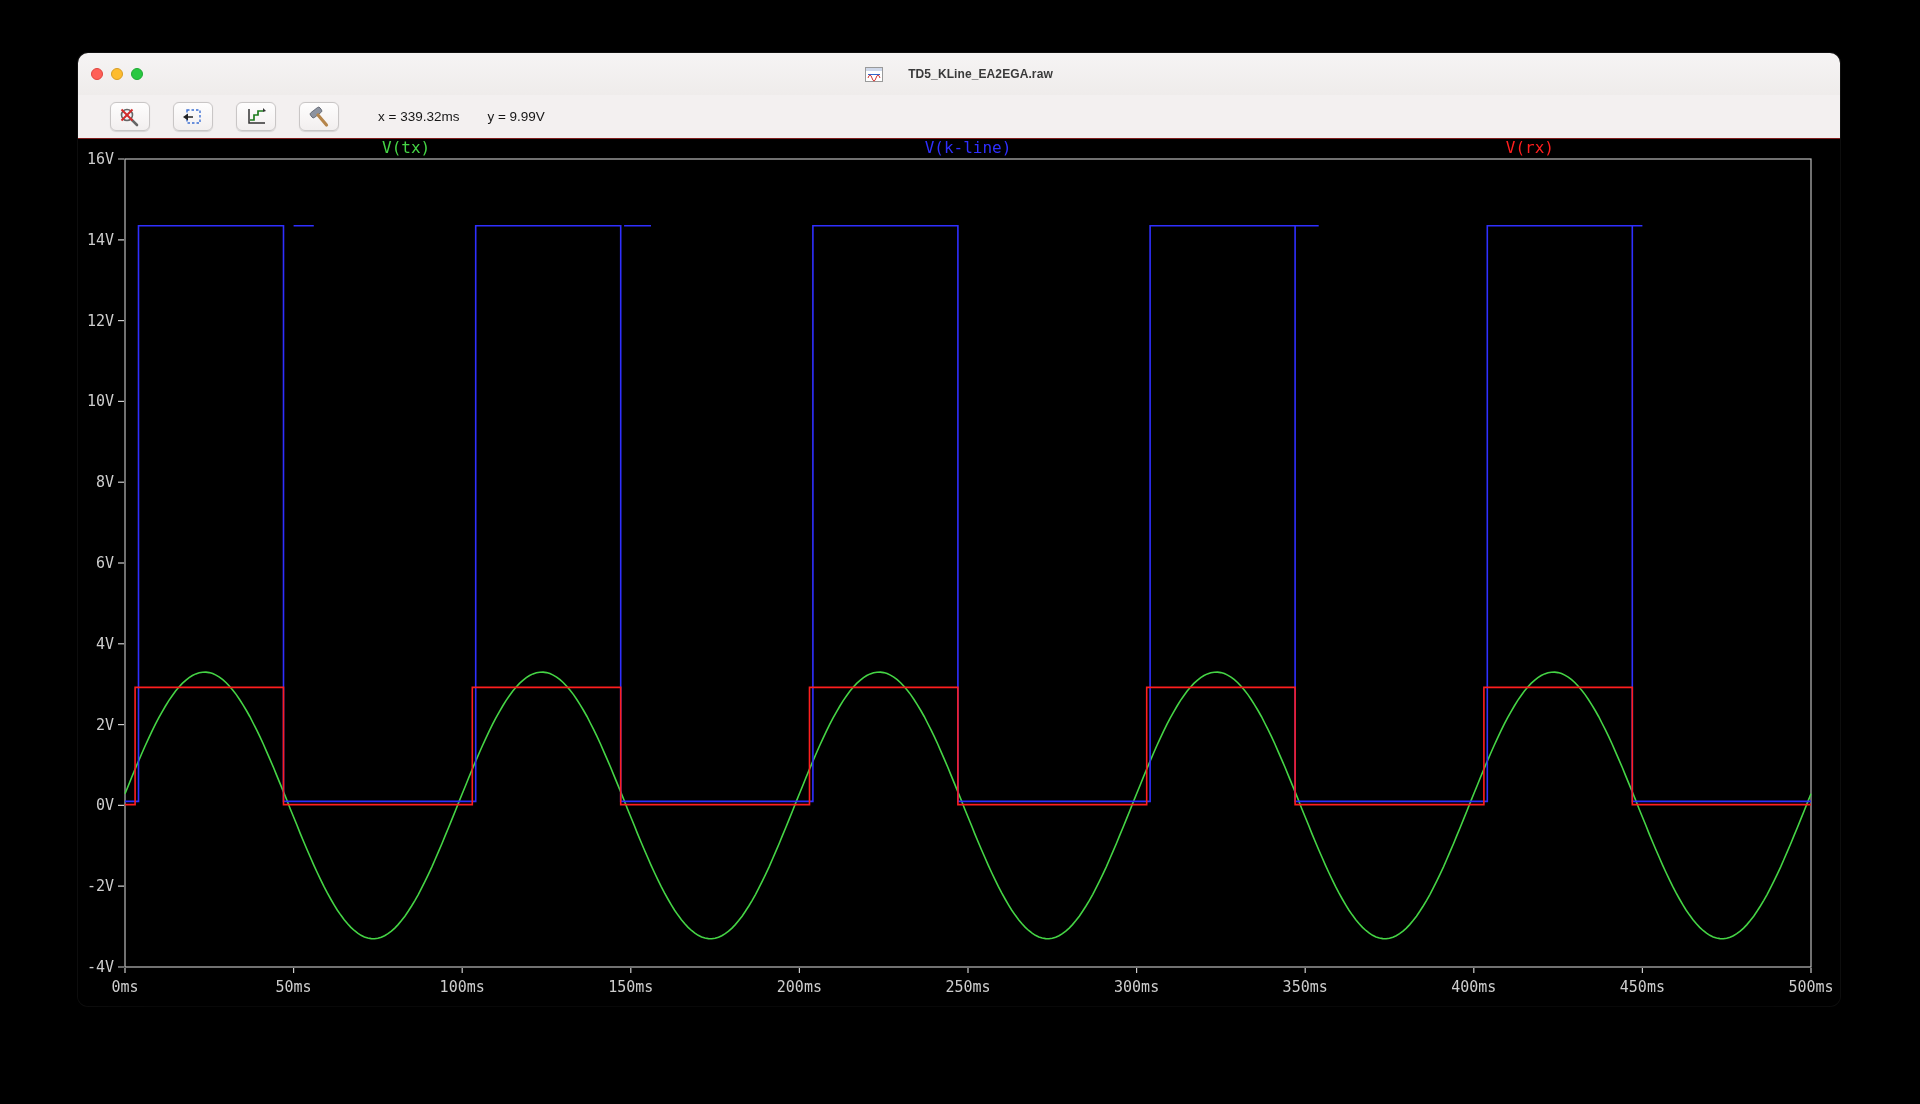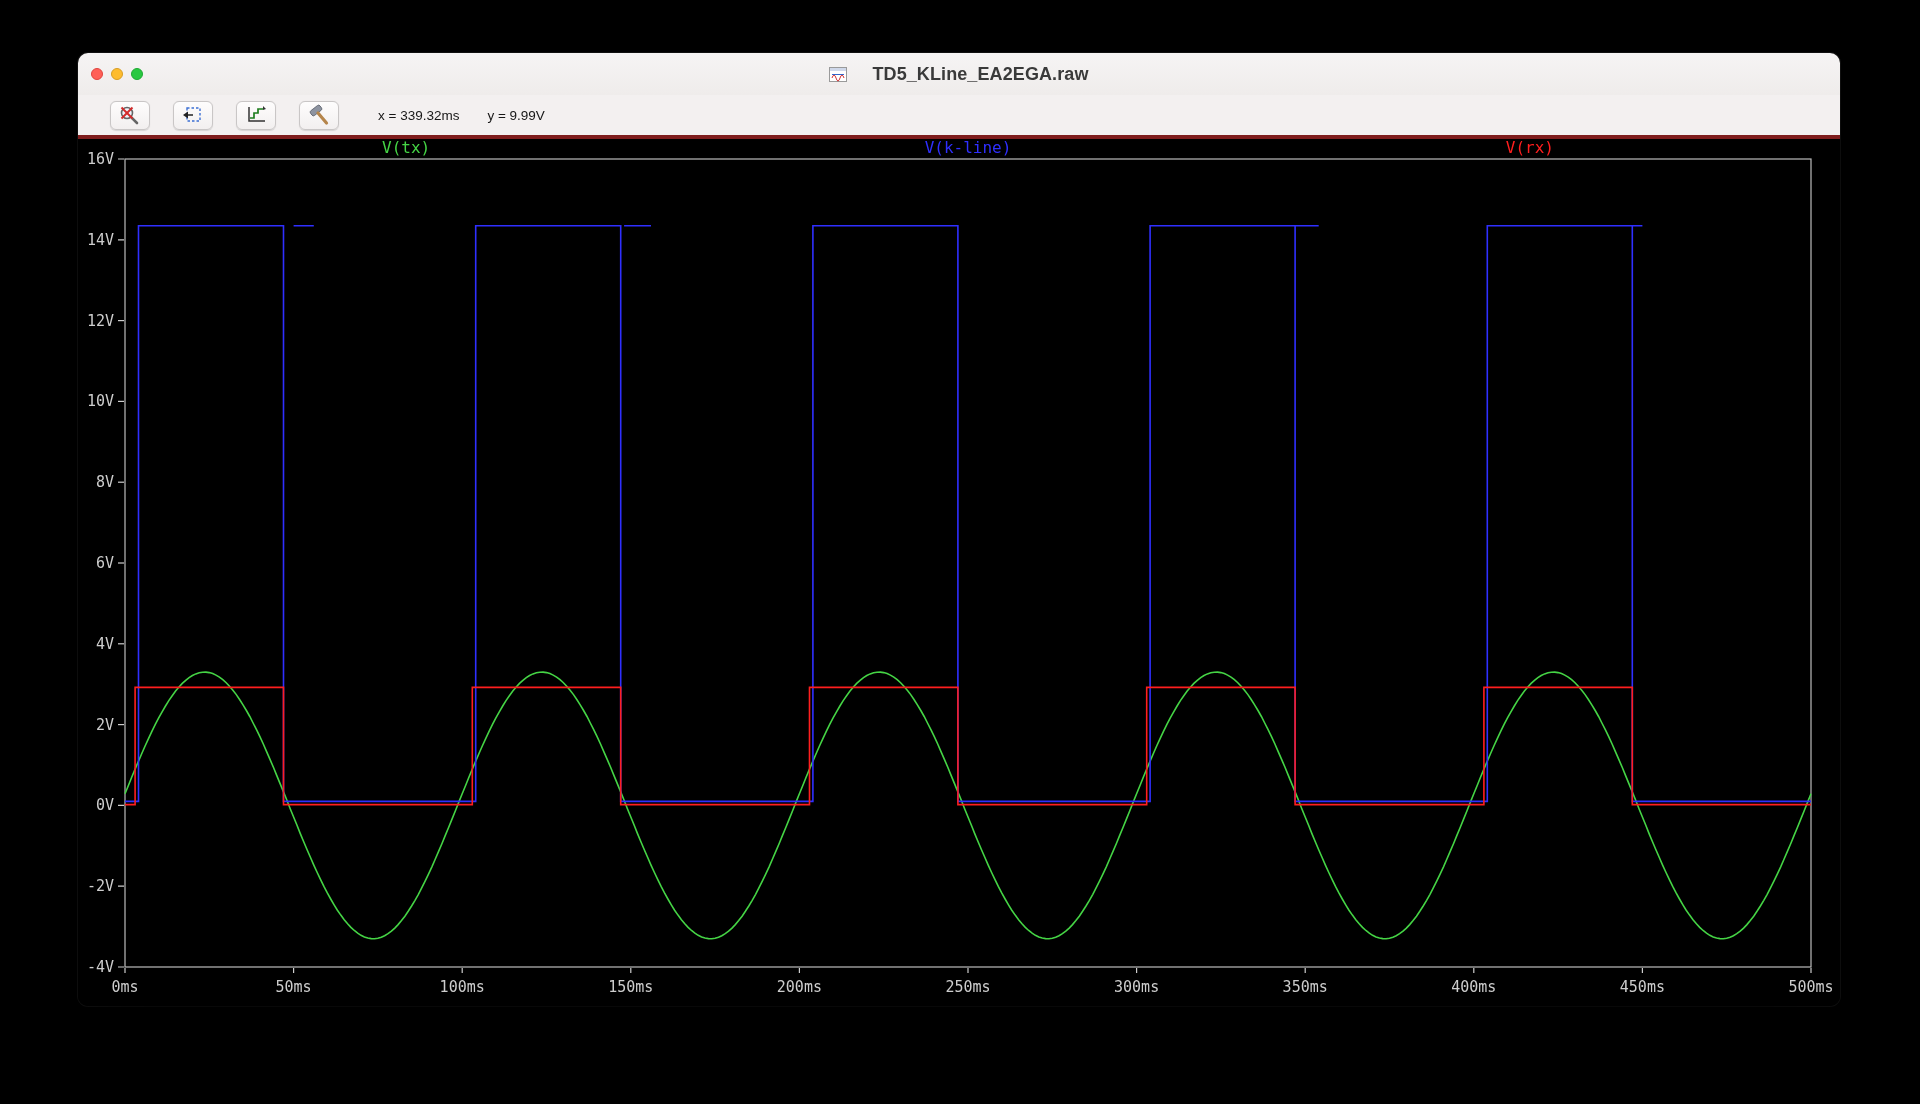--- a/index.html
+++ b/index.html
@@ -10,22 +10,22 @@
           box-shadow:0 30px 70px rgba(0,0,0,.7), 0 0 0 1px rgba(255,255,255,.08);}
   .titlebar{position:relative;height:42px;background:linear-gradient(#f6f4f4,#efeceb);
             display:flex;align-items:center;}
   .traffic{display:flex;gap:8px;margin-left:13px;}
   .tl{width:12px;height:12px;border-radius:50%;display:inline-block;}
   .tl.red{background:#ff5f57;border:1px solid #e0443e;box-sizing:border-box;}
   .tl.yellow{background:#febc2e;border:1px solid #d89e24;box-sizing:border-box;}
   .tl.green{background:#28c840;border:1px solid #1faa33;box-sizing:border-box;}
   .title-wrap{position:absolute;left:0;right:0;top:0;bottom:0;display:flex;
               align-items:center;justify-content:center;gap:7px;pointer-events:none;}
-  .title{font-size:18px;font-weight:bold;color:#3a3a3a;letter-spacing:.1px;margin-left:18px;}
-  .toolbar{height:44px;background:#f3f0f0;border-bottom:4px solid #7f1d1d;
+  .title{font-size:12px;font-weight:bold;color:#3a3a3a;letter-spacing:.1px;margin-left:18px;}
+  .toolbar{height:44px;background:#f3f0f0;border-bottom:1px solid #7f1d1d;
            display:flex;align-items:center;padding-left:32px;box-sizing:border-box;}
   .tb-btn{width:40px;height:29px;margin-right:23px;border:1px solid #c9c6c6;border-radius:6px;
           background:linear-gradient(#fefdfd,#f2efef);display:flex;align-items:center;
           justify-content:center;padding:0;box-shadow:0 .5px 1px rgba(0,0,0,.12);cursor:default;}
   .readout{margin-left:16px;display:flex;gap:28px;font-size:13.5px;color:#171717;}
   .plot-area{position:relative;width:1762px;height:867px;background:#000;}
   .plot-area svg{display:block;}
   .tick-label{font:15px "DejaVu Sans Mono",monospace;fill:#cdcdcd;}
   .trace-label{font:16px "DejaVu Sans Mono",monospace;}
 </style>

